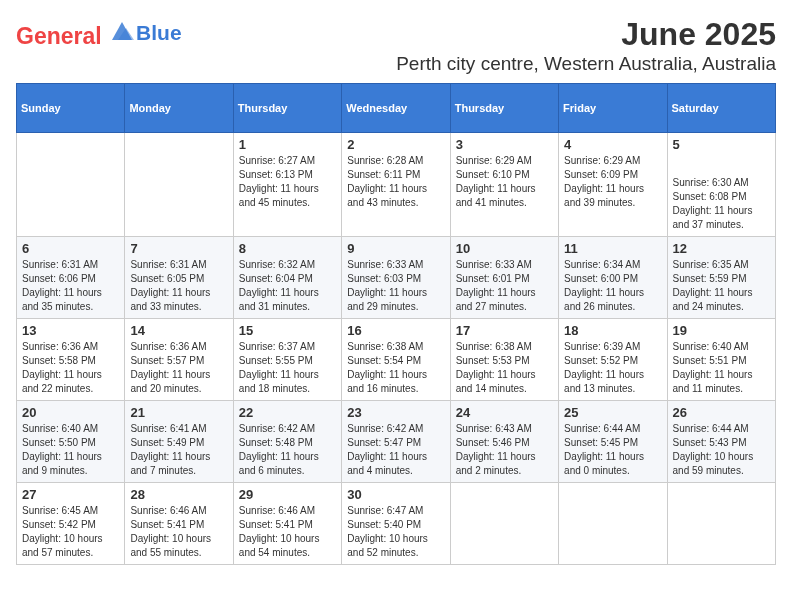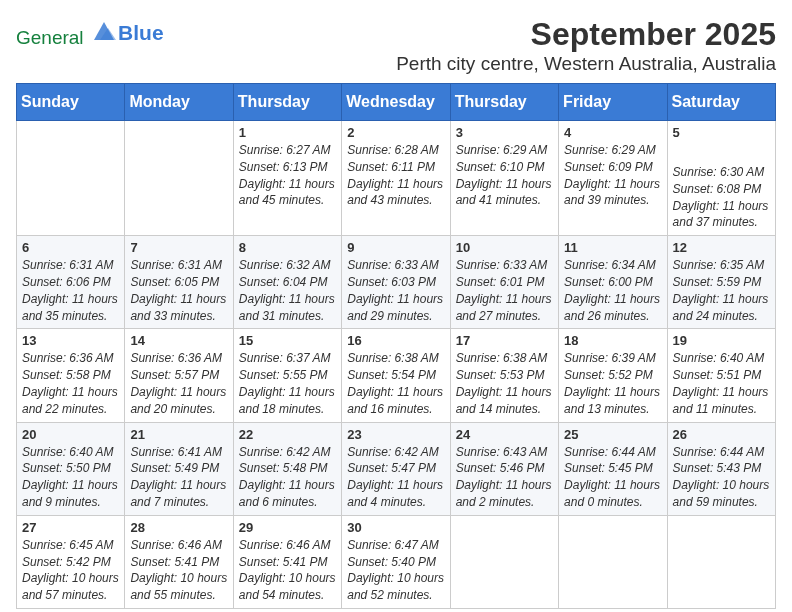--- a/index.html
+++ b/index.html
@@ -14,23 +14,23 @@
       display: flex;
       justify-content: space-between;
       align-items: flex-start;
       margin-bottom: 8px;
     }
     .logo {
       display: flex;
       align-items: center;
     }
     .logo-text-general {
-      font-size: 19px;
-      font-weight: normal;
-      color: #15803d;
+      font-size: 23px;
+      font-weight: bold;
+      color: #ef4444;
     }
     .logo-text-blue {
       font-size: 21px;
       font-weight: bold;
       color: #3a7bd5;
     }
     .logo-icon {
       width: 28px;
       height: 28px;
       margin-left: 2px;
@@ -48,23 +48,23 @@
       color: #333;
     }
     .calendar {
       width: 100%;
       border-collapse: collapse;
       border: 1px solid #ccc;
     }
     .calendar th {
       background-color: #3a7bd5;
       color: #fff;
-      font-size: 16px;
-      font-weight: bold;
-      padding: 9px 4px;
+      font-size: 11px;
+      font-weight: bold;
+      padding: 18px 4px;
       text-align: left;
       border: 1px solid #2a60b0;
       margin-left: 40px;
     }
     .calendar td {
       vertical-align: top;
       border: 1px solid #ccc;
       padding: 4px 5px;
       width: calc(100% / 7);
       min-height: 80px;
@@ -75,24 +75,23 @@
     .calendar tr:nth-child(even) td {
       background: #f5f7fa;
     }
     .day-num {
       font-size: 13px;
       font-weight: bold;
       display: block;
       margin-bottom: 2px;
     }
     .day-info {
-      font-size: 12px;
+      font-size: 10px;
       color: #333;
       line-height: 1.4;
-      font-style: italic;
     }
     .empty-cell {
       background: #fff !important;
     }
   </style>
 </head>
 <body>
 
 <div class="header-area">
   <div class="logo">
@@ -101,21 +100,21 @@
       <svg class="logo-icon" viewBox="0 0 28 28" xmlns="http://www.w3.org/2000/svg">
         <polygon points="4,24 14,6 24,24" fill="#3a7bd5" opacity="0.85"></polygon>
         <polygon points="10,24 18,12 26,24" fill="#3a7bd5" opacity="0.5"></polygon>
       </svg>
     </div>
     <div>
       <span class="logo-text-blue">Blue</span>
     </div>
   </div>
   <div class="title-area">
-    <div class="month-title">September 2025</div>
+    <div class="month-title">June 2025</div>
     <div class="subtitle">Perth city centre, Western Australia, Australia</div>
   </div>
 </div>
 
 <table class="calendar">
   <thead>
     <tr>
     <th>Sunday</th>
         <th>Monday</th>
         <th>Thursday</th>

